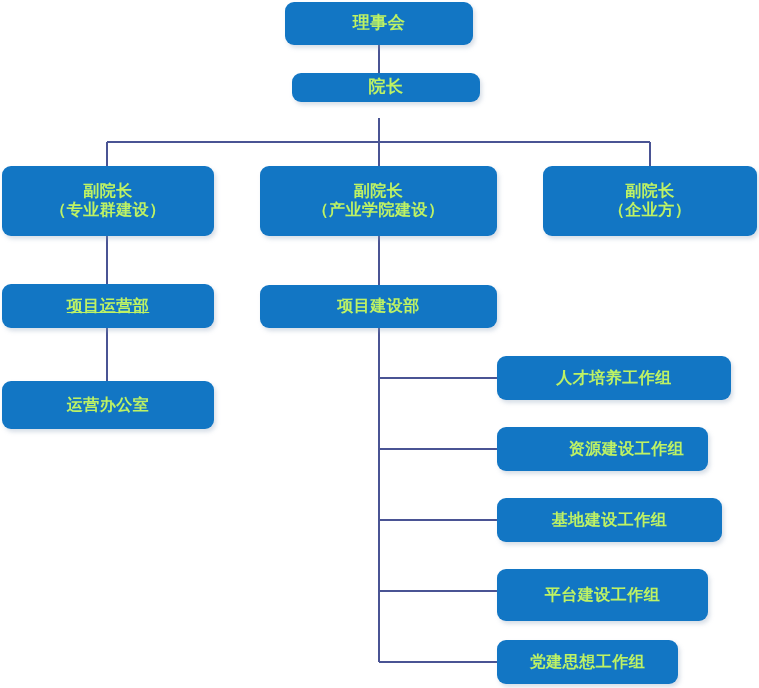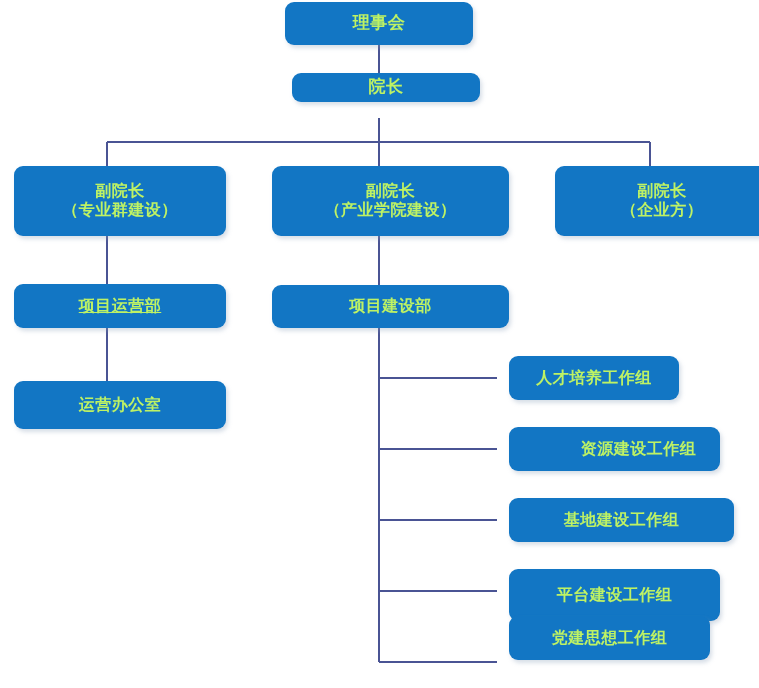--- a/index.html
+++ b/index.html
@@ -33,21 +33,21 @@
     border-radius: 9px;
     background: #1276c4;
     color: #bef264;
     font-weight: bold;
     line-height: 1.18;
     letter-spacing: 0.5px;
     box-shadow: 2px 3px 4px rgba(140, 160, 185, 0.35);
     z-index: 2;
     white-space: pre-line;
   }
-  .node-md   { font-size: 16px; margin-left: 12px; }
+  .node-md   { font-size: 16px; }
   .node-lg   { font-size: 17px; }
 </style>
 </head>
 <body>
 
 <div id="org-chart">
 
   <svg id="connector-layer" viewBox="0 0 759 688" width="759" height="688" xmlns="http://www.w3.org/2000/svg">
     <g fill="none" stroke="#4a5494" stroke-width="2.2" shape-rendering="crispEdges">
 
@@ -88,23 +88,23 @@
 
   <div class="node node-md" style="left:543px; top:166px; width:214px; height:70px;">副院长
 （企业方）</div>
 
   <div class="node node-md" style="left:2px; top:284px; width:212px; height:44px;text-decoration:underline;">项目运营部</div>
 
   <div class="node node-md" style="left:260px; top:285px; width:237px; height:43px;">项目建设部</div>
 
   <div class="node node-md" style="left:2px; top:381px; width:212px; height:48px;">运营办公室</div>
 
-  <div class="node node-md" style="left:497px; top:356px; width:170px; height:44px;">人才培养工作组</div>
+  <div class="node node-md" style="left:497px; top:356px; width:234px; height:44px;">人才培养工作组</div>
 
   <div class="node node-md" style="left:497px; top:427px; width:211px; height:44px;padding-left:48px;">资源建设工作组</div>
 
   <div class="node node-md" style="left:497px; top:498px; width:225px; height:44px;">基地建设工作组</div>
 
   <div class="node node-md" style="left:497px; top:569px; width:211px; height:52px;">平台建设工作组</div>
 
-  <div class="node node-md" style="left:497px; top:616px; width:201px; height:44px;">党建思想工作组</div>
+  <div class="node node-md" style="left:497px; top:640px; width:181px; height:44px;">党建思想工作组</div>
 
 </div>
 
 </body></html>

